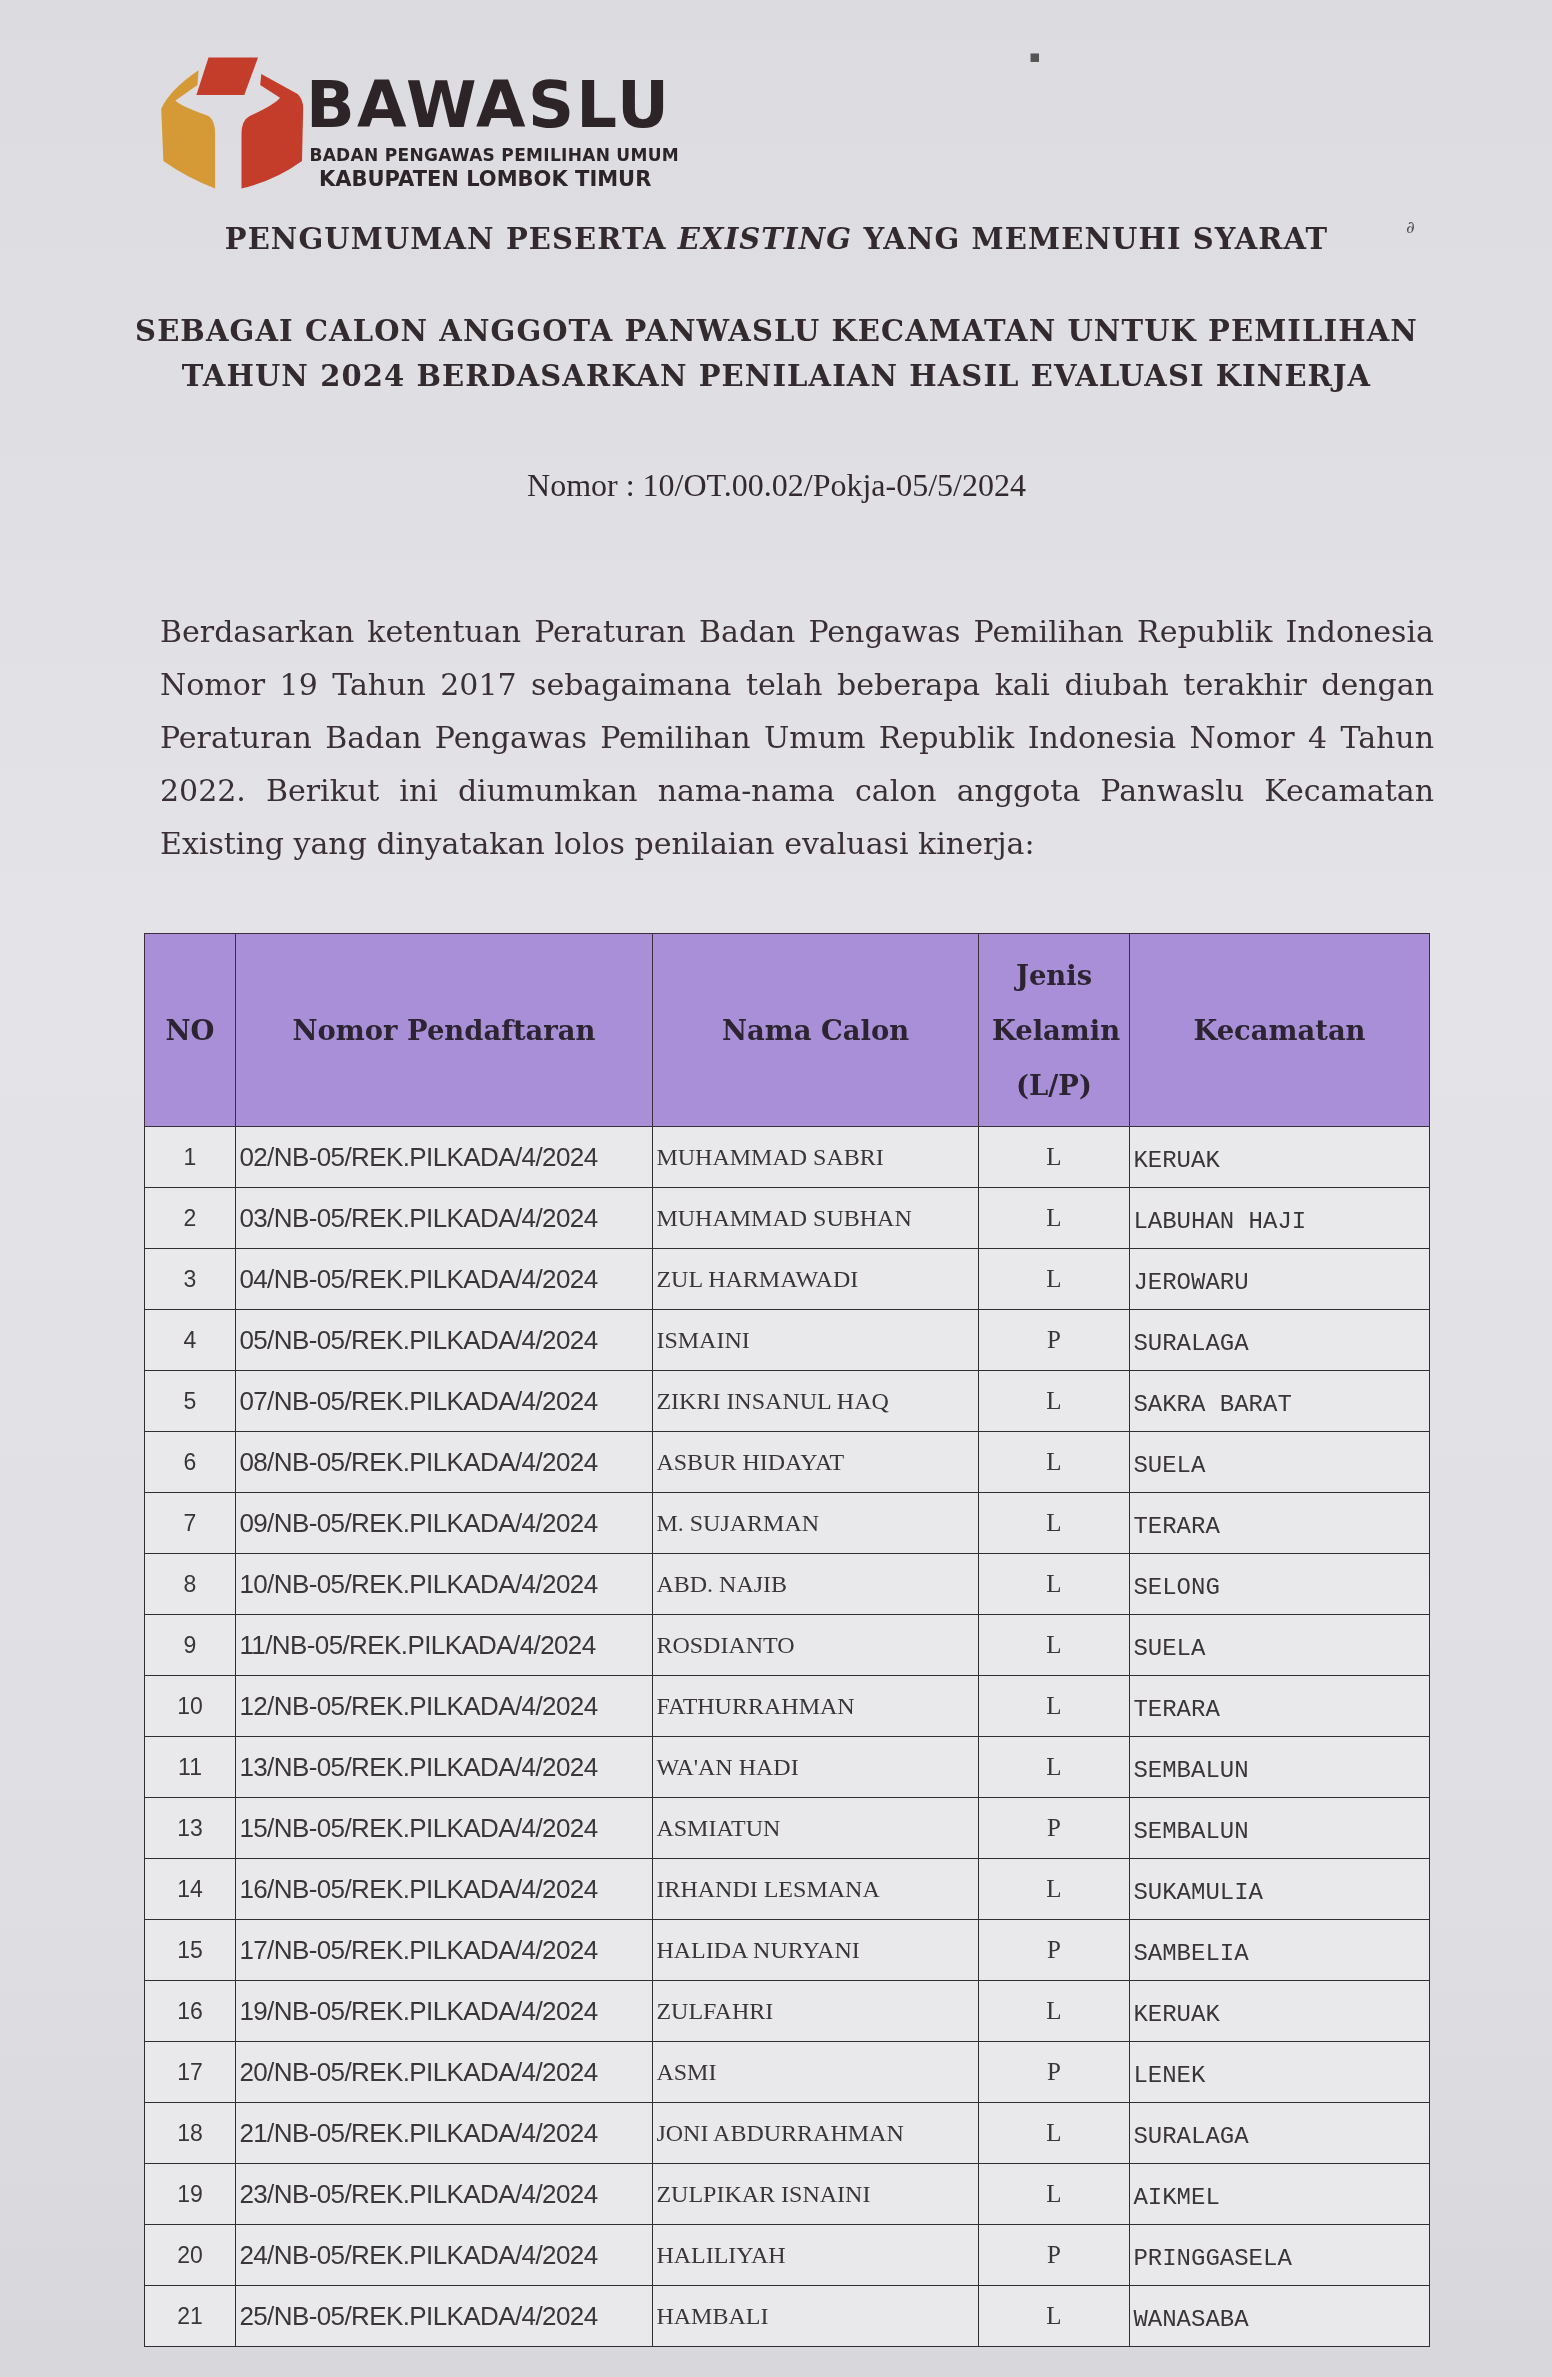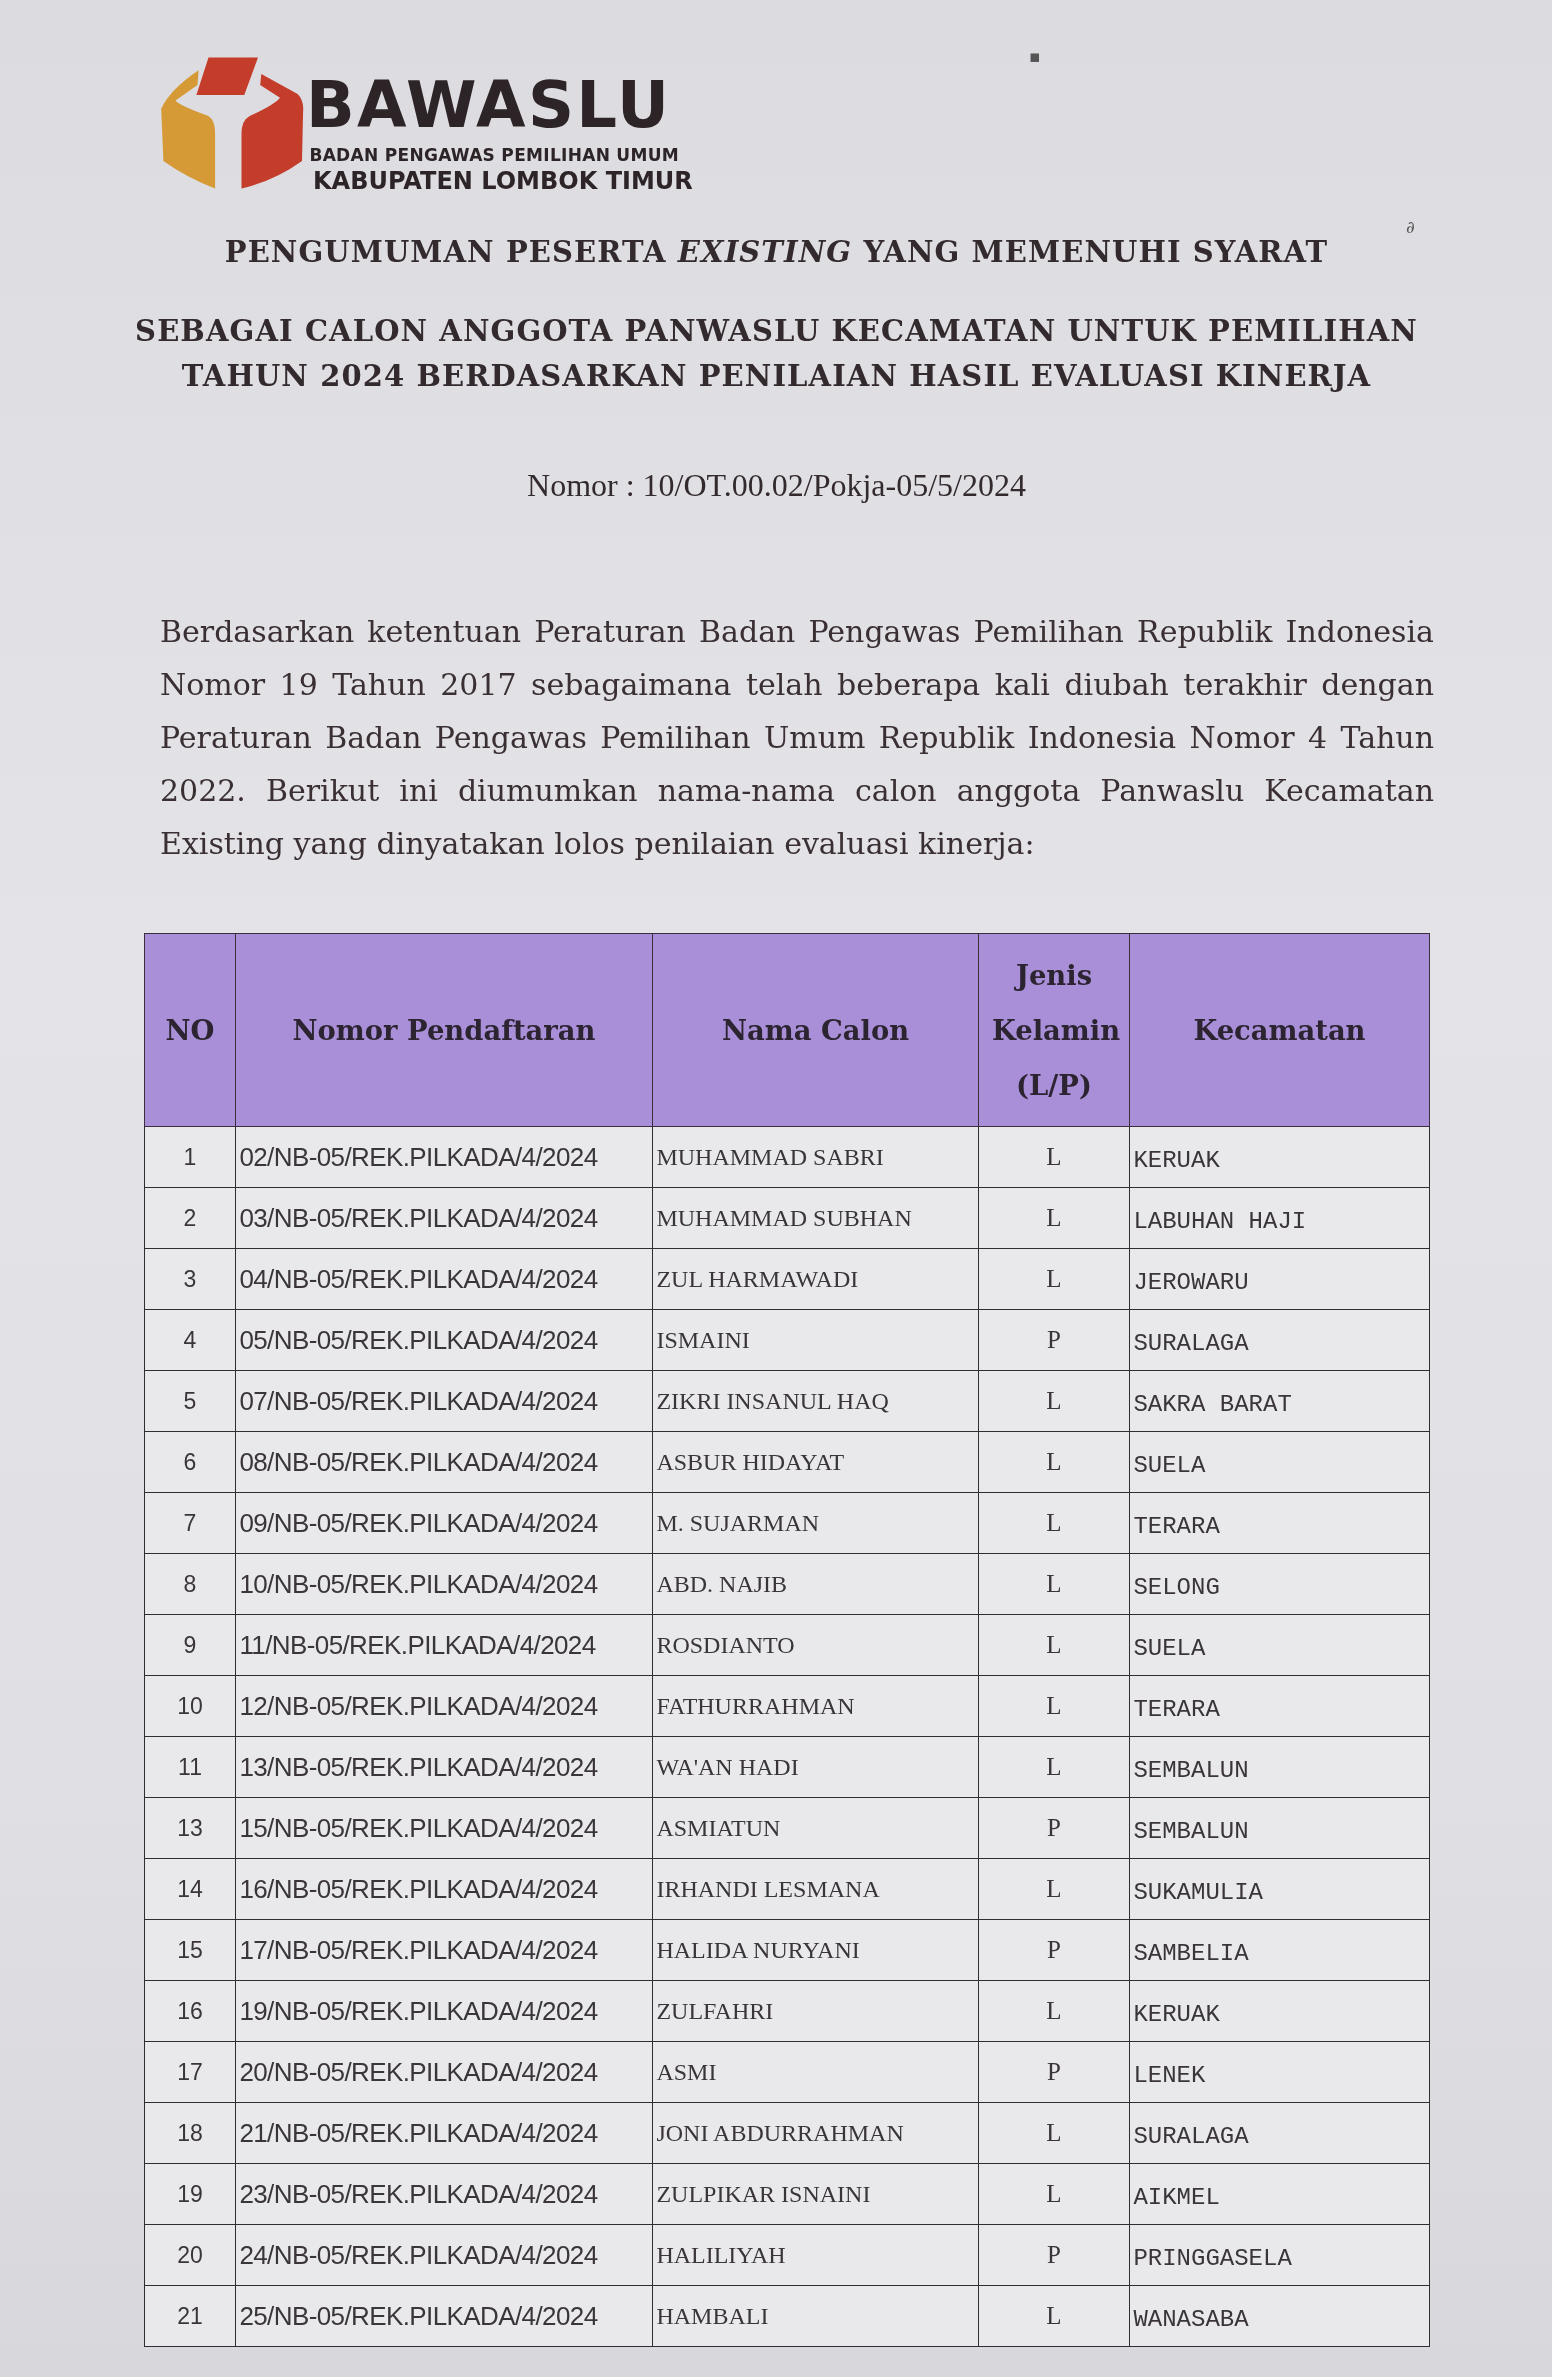--- a/index.html
+++ b/index.html
@@ -18,21 +18,21 @@
   .brand-name {
     font-family: "DejaVu Sans", sans-serif; font-weight: bold;
     font-size: 64px; letter-spacing: 2.3px; color: #2d2427; line-height: 1;
   }
   .brand-sub1 {
     font-family: "DejaVu Sans", sans-serif; font-weight: bold;
     font-size: 17px; color: #2d2427; margin-top: 8px; letter-spacing: 0.3px; margin-left: 3.4px;
   }
   .brand-sub2 {
     font-family: "DejaVu Sans", sans-serif; font-weight: bold;
-    font-size: 24px; color: #2d2427; margin-top: 2.3px; margin-left: 7px;
+    font-size: 21px; color: #2d2427; margin-top: 2.3px; margin-left: 13px;
   }
   .title-line {
     position: absolute; width: 1553px; text-align: center;
     font-family: "DejaVu Serif", serif; font-weight: bold; font-size: 29px;
     letter-spacing: 1.1px; color: #332a2e;
   }
   .title-line em { font-style: italic; }
   .nomor {
     position: absolute; width: 1553px; text-align: center;
     font-family: Liberation Serif, serif; font-size: 32px; color: #332a2e; top: 467px;
@@ -77,21 +77,21 @@
     <polygon points="100,12 190,12 165,80 78,80" fill="#c43c2a"></polygon>
     <path d="M82,35 L80,62 L40,90 Q48,100 100,118 Q112,126 112,150 L112,250 Q60,230 18,200 L14,105 Q30,70 82,35 Z" fill="#d59a35"></path>
     <path d="M196,42 L262,78 Q274,90 272,110 L270,200 Q220,236 160,250 L160,150 Q160,126 175,118 Q220,98 230,85 L194,62 Z" fill="#c43c2a"></path>
   </svg>
   <div class="brand">
     <div class="brand-name">BAWASLU</div>
     <div class="brand-sub1">BADAN PENGAWAS PEMILIHAN UMUM</div>
     <div class="brand-sub2">KABUPATEN LOMBOK TIMUR</div>
   </div>
 
-  <div class="title-line" style="top:235px;">
+  <div class="title-line" style="top:222px;">
     <span>PENGUMUMAN PESERTA </span><em>EXISTING</em><span> YANG MEMENUHI SYARAT</span>
   </div>
   <div class="title-line" style="top:314px;">SEBAGAI CALON ANGGOTA PANWASLU KECAMATAN UNTUK PEMILIHAN</div>
   <div class="title-line" style="top:359px;">TAHUN 2024 BERDASARKAN PENILAIAN HASIL EVALUASI KINERJA</div>
   <div class="nomor">Nomor : 10/OT.00.02/Pokja-05/5/2024</div>
 
   <div class="para">Berdasarkan ketentuan Peraturan Badan Pengawas Pemilihan Republik Indonesia Nomor 19 Tahun 2017 sebagaimana telah beberapa kali diubah terakhir dengan Peraturan Badan Pengawas Pemilihan Umum Republik Indonesia Nomor 4 Tahun 2022. Berikut ini diumumkan nama-nama calon anggota Panwaslu Kecamatan Existing yang dinyatakan lolos penilaian evaluasi kinerja:</div>
 
   <div class="tbl-wrap">
     <table>

